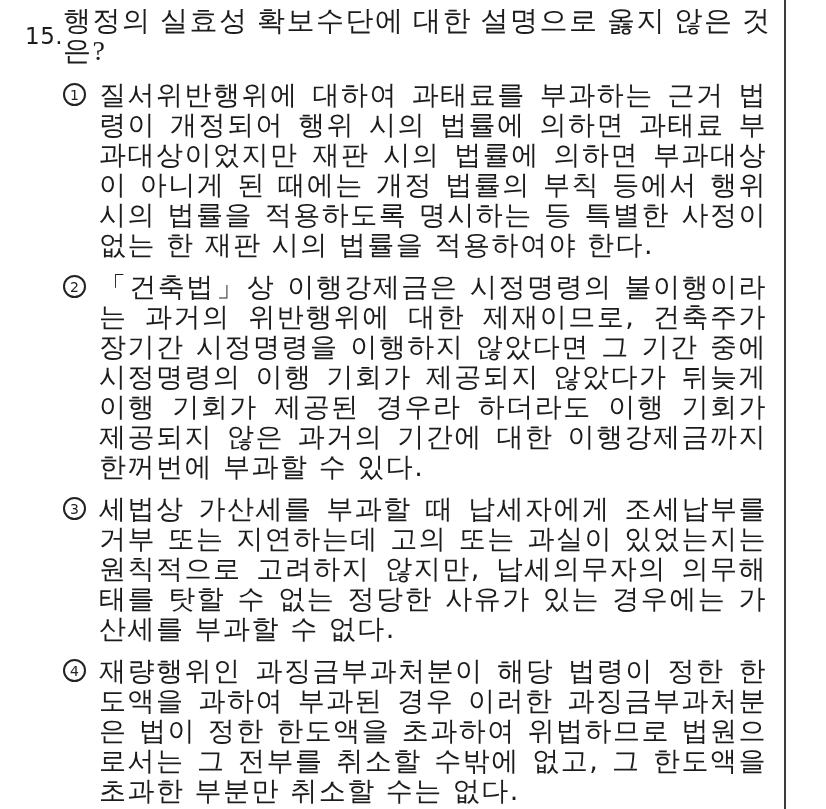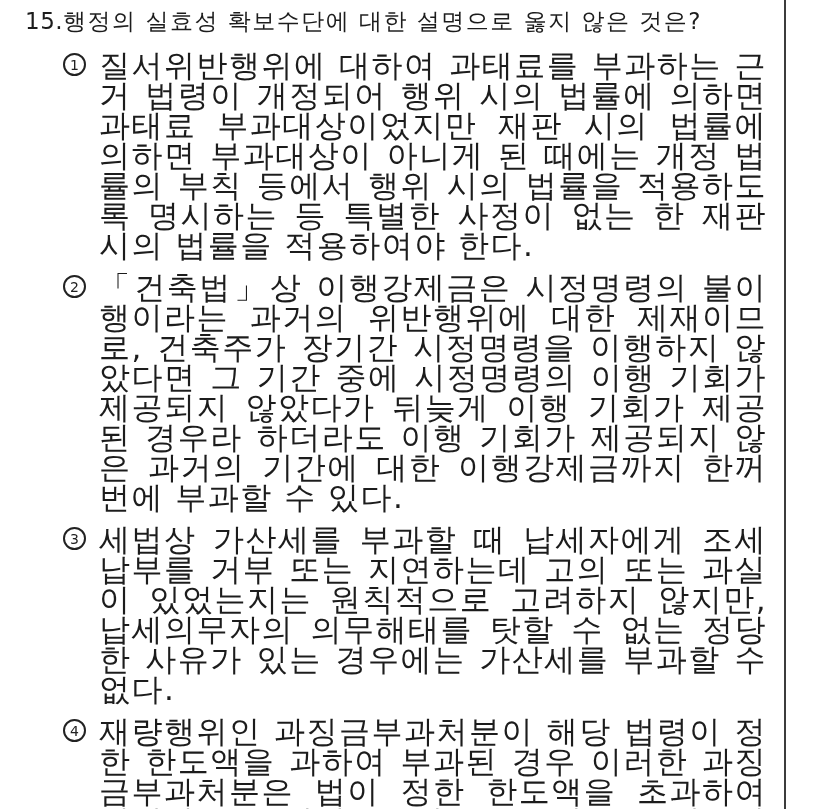--- a/index.html
+++ b/index.html
@@ -45,24 +45,25 @@
     flex: 0 0 35px;
     font-size: 23px;
     line-height: 30px;
     letter-spacing: 0.5px;
   }
   .q-text-wrap {
     flex: 1 1 auto;
     max-width: 714px;
   }
   .q-text, .q-note {
-    font-size: 23px;
+    font-size: 28px;
     line-height: 30px;
     letter-spacing: 1.5px;
     word-break: break-all;
+    font-family: Liberation Serif, serif;
   }
   .option {
     display: flex;
     align-items: flex-start;
     margin-left: 38px;
     margin-bottom: 12px;
   }
   .marker {
     flex: 0 0 23px;
     width: 23px;
@@ -78,21 +79,21 @@
   }
   .marker-digit {
     font-size: 14px;
     line-height: 1;
     color: #222222;
     transform: translateY(-0.5px);
   }
   .option-text {
     flex: 1 1 auto;
     max-width: 668px;
-    font-size: 31px;
+    font-size: 27px;
     line-height: 30px;
     letter-spacing: 1.5px;
     text-align: justify;
     word-break: break-all;
   }
 </style>
 </head>
 <body>
 
 <div class="page">

